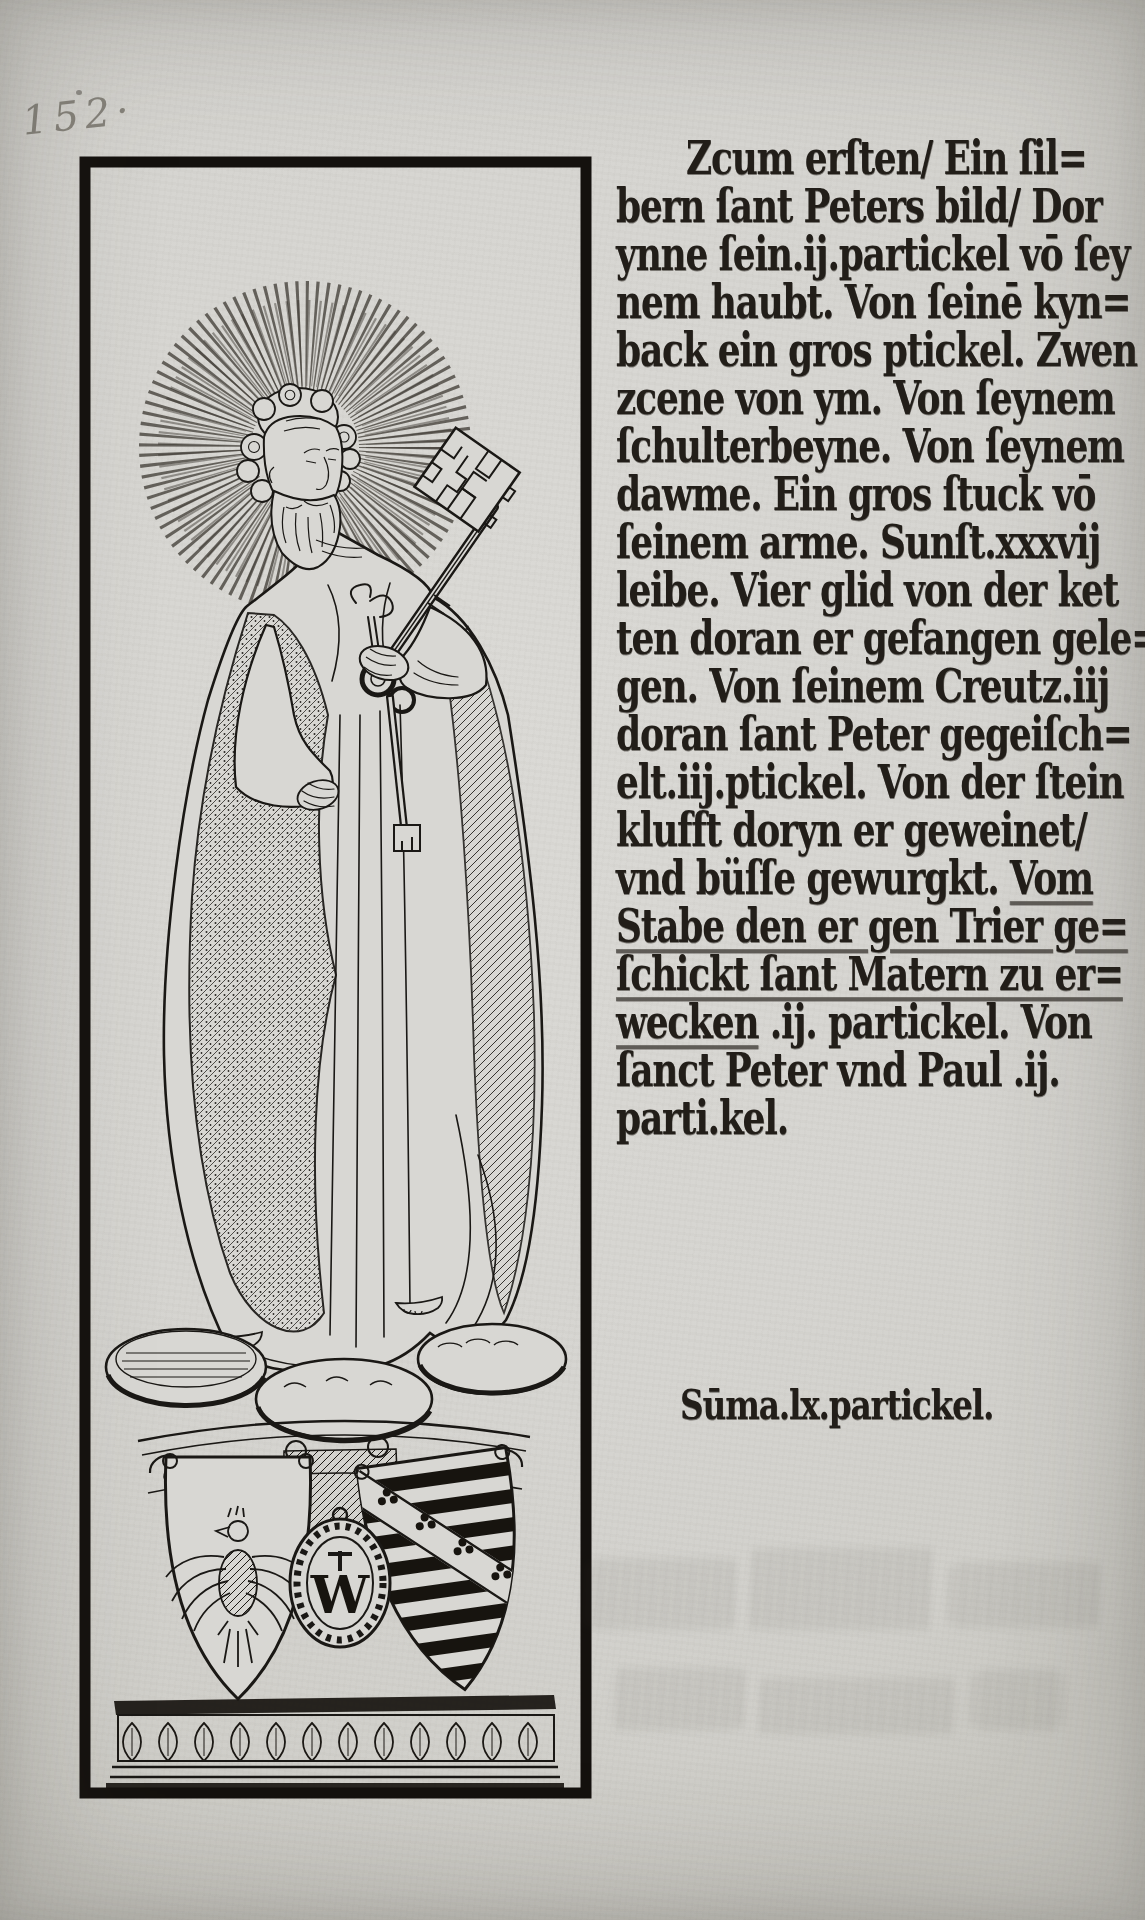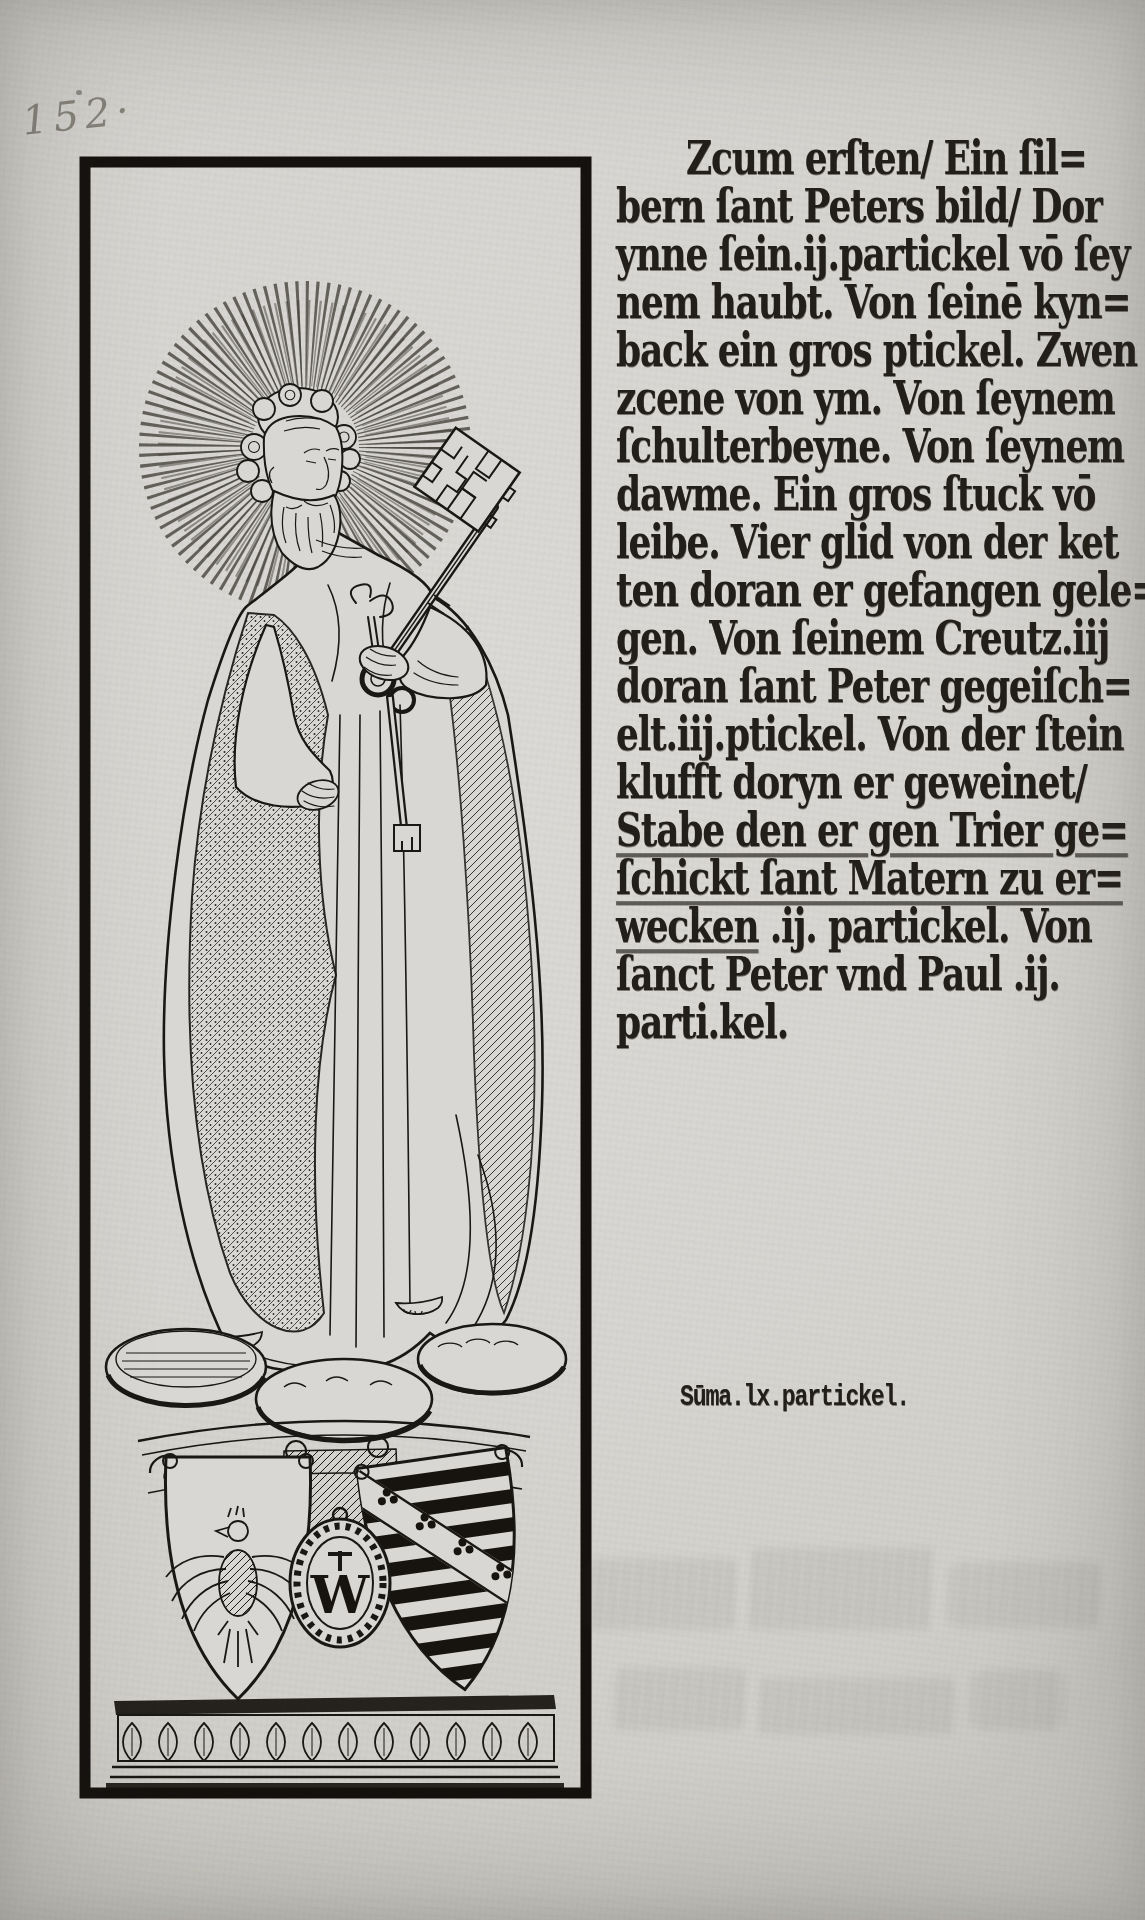--- a/index.html
+++ b/index.html
@@ -26,22 +26,22 @@
   .woodcut{position:absolute;left:78px;top:155px;}
   .ghost{position:absolute;left:560px;top:1520px;}
   .text-col{position:absolute;left:616px;top:134px;width:525px;color:#221e19;}
   .tline{height:48px;line-height:48px;white-space:nowrap;font-weight:bold;font-size:46px;
     text-shadow:.4px .6px 0 rgba(32,27,21,.5);}
   .tline.first{padding-left:70px;}
   .tinner{display:inline-block;transform:scaleX(.78);transform-origin:0 50%;letter-spacing:-1.5px;}
   .u{text-decoration-line:underline;text-decoration-color:rgba(76,74,69,.6);
      text-decoration-thickness:3.5px;text-underline-offset:7px;}
   .summa{
-    position:absolute;left:680px;top:1381px;color:#221e19;font-weight:bold;font-size:29px;
-    white-space:nowrap;text-shadow:.4px .6px 0 rgba(32,27,21,.5);font-family:Liberation Mono, monospace;
+    position:absolute;left:680px;top:1381px;color:#221e19;font-weight:bold;font-size:41px;
+    white-space:nowrap;text-shadow:.4px .6px 0 rgba(32,27,21,.5);
   }
   .summa .tinner{transform:scaleX(.8);}
 </style>
 </head>
 <body>
 
 <div class="scan">
   <div class="grain"></div>
 
   <div class="folio">152·</div>
@@ -305,26 +305,28 @@
 
   <div class="text-col">
       <div class="tline first"><span class="tinner"><span>Zcum erſten/ Ein ſil=</span></span></div>
       <div class="tline"><span class="tinner"><span>bern ſant Peters bild/ Dor</span></span></div>
       <div class="tline"><span class="tinner"><span>ynne ſein.ij.partickel vō ſey</span></span></div>
       <div class="tline"><span class="tinner"><span>nem haubt. Von ſeinē kyn=</span></span></div>
       <div class="tline"><span class="tinner"><span>back ein gros ptickel. Zwen</span></span></div>
       <div class="tline"><span class="tinner"><span>zcene von ym. Von ſeynem</span></span></div>
       <div class="tline"><span class="tinner"><span>ſchulterbeyne. Von ſeynem</span></span></div>
       <div class="tline"><span class="tinner"><span>dawme. Ein gros ſtuck vō</span></span></div>
+      <div class="tline"><span class="tinner"><span>ſeinem arme. Sunſt.xxxvij</span></span></div>
       <div class="tline"><span class="tinner"><span>leibe. Vier glid von der ket</span></span></div>
       <div class="tline"><span class="tinner"><span>ten doran er gefangen gele=</span></span></div>
       <div class="tline"><span class="tinner"><span>gen. Von ſeinem Creutz.iij</span></span></div>
       <div class="tline"><span class="tinner"><span>doran ſant Peter gegeiſch=</span></span></div>
       <div class="tline"><span class="tinner"><span>elt.iij.ptickel. Von der ſtein</span></span></div>
       <div class="tline"><span class="tinner"><span>klufft doryn er geweinet/</span></span></div>
+      <div class="tline"><span class="tinner"><span>vnd büſſe gewurgkt. </span><span class="u">Vom</span></span></div>
       <div class="tline"><span class="tinner"><span class="u">Stabe den er gen Trier ge=</span></span></div>
       <div class="tline"><span class="tinner"><span class="u">ſchickt ſant Matern zu er=</span></span></div>
       <div class="tline"><span class="tinner"><span class="u">wecken</span><span> .ij. partickel. Von</span></span></div>
       <div class="tline"><span class="tinner"><span>ſanct Peter vnd Paul .ij.</span></span></div>
       <div class="tline"><span class="tinner"><span>parti.kel.</span></span></div>
     </div>
 
   <div class="summa">
     <span class="tinner">Sūma.lx.partickel.</span>
   </div>

